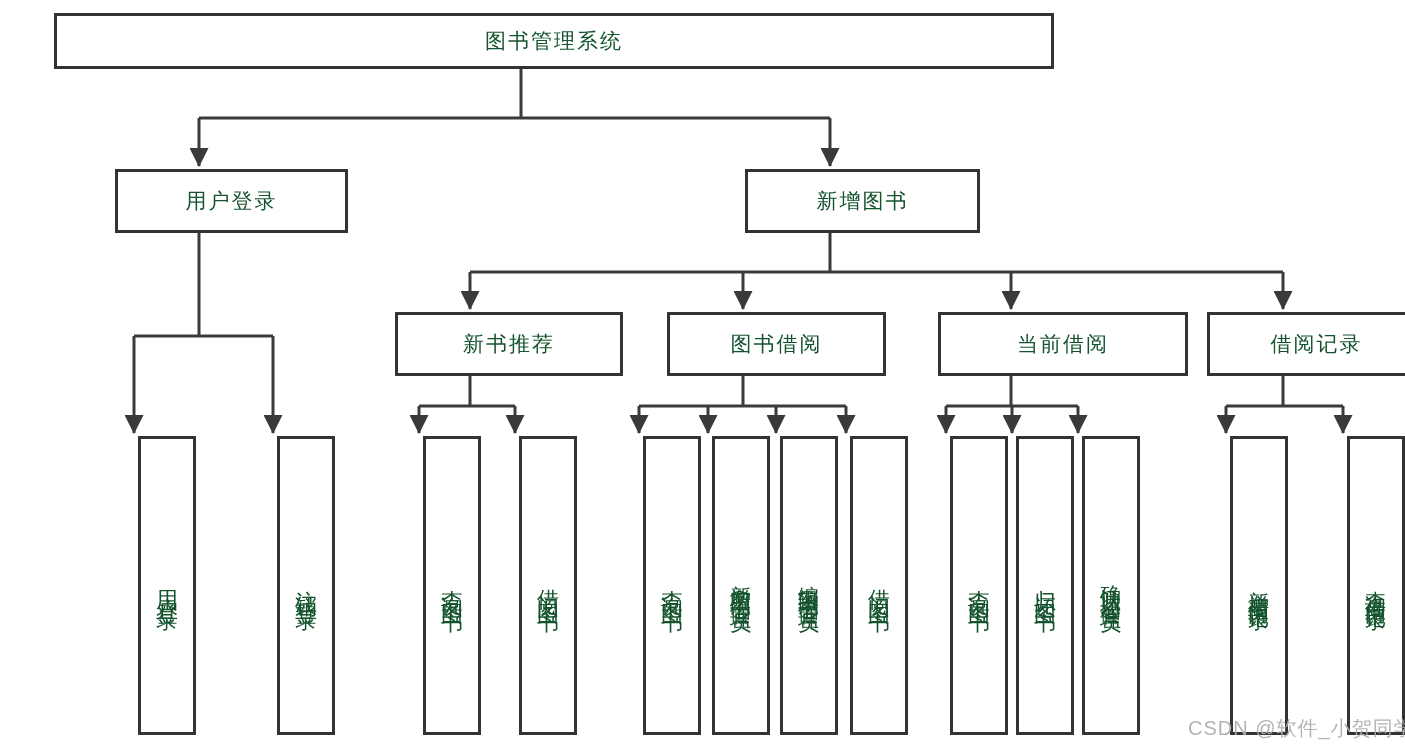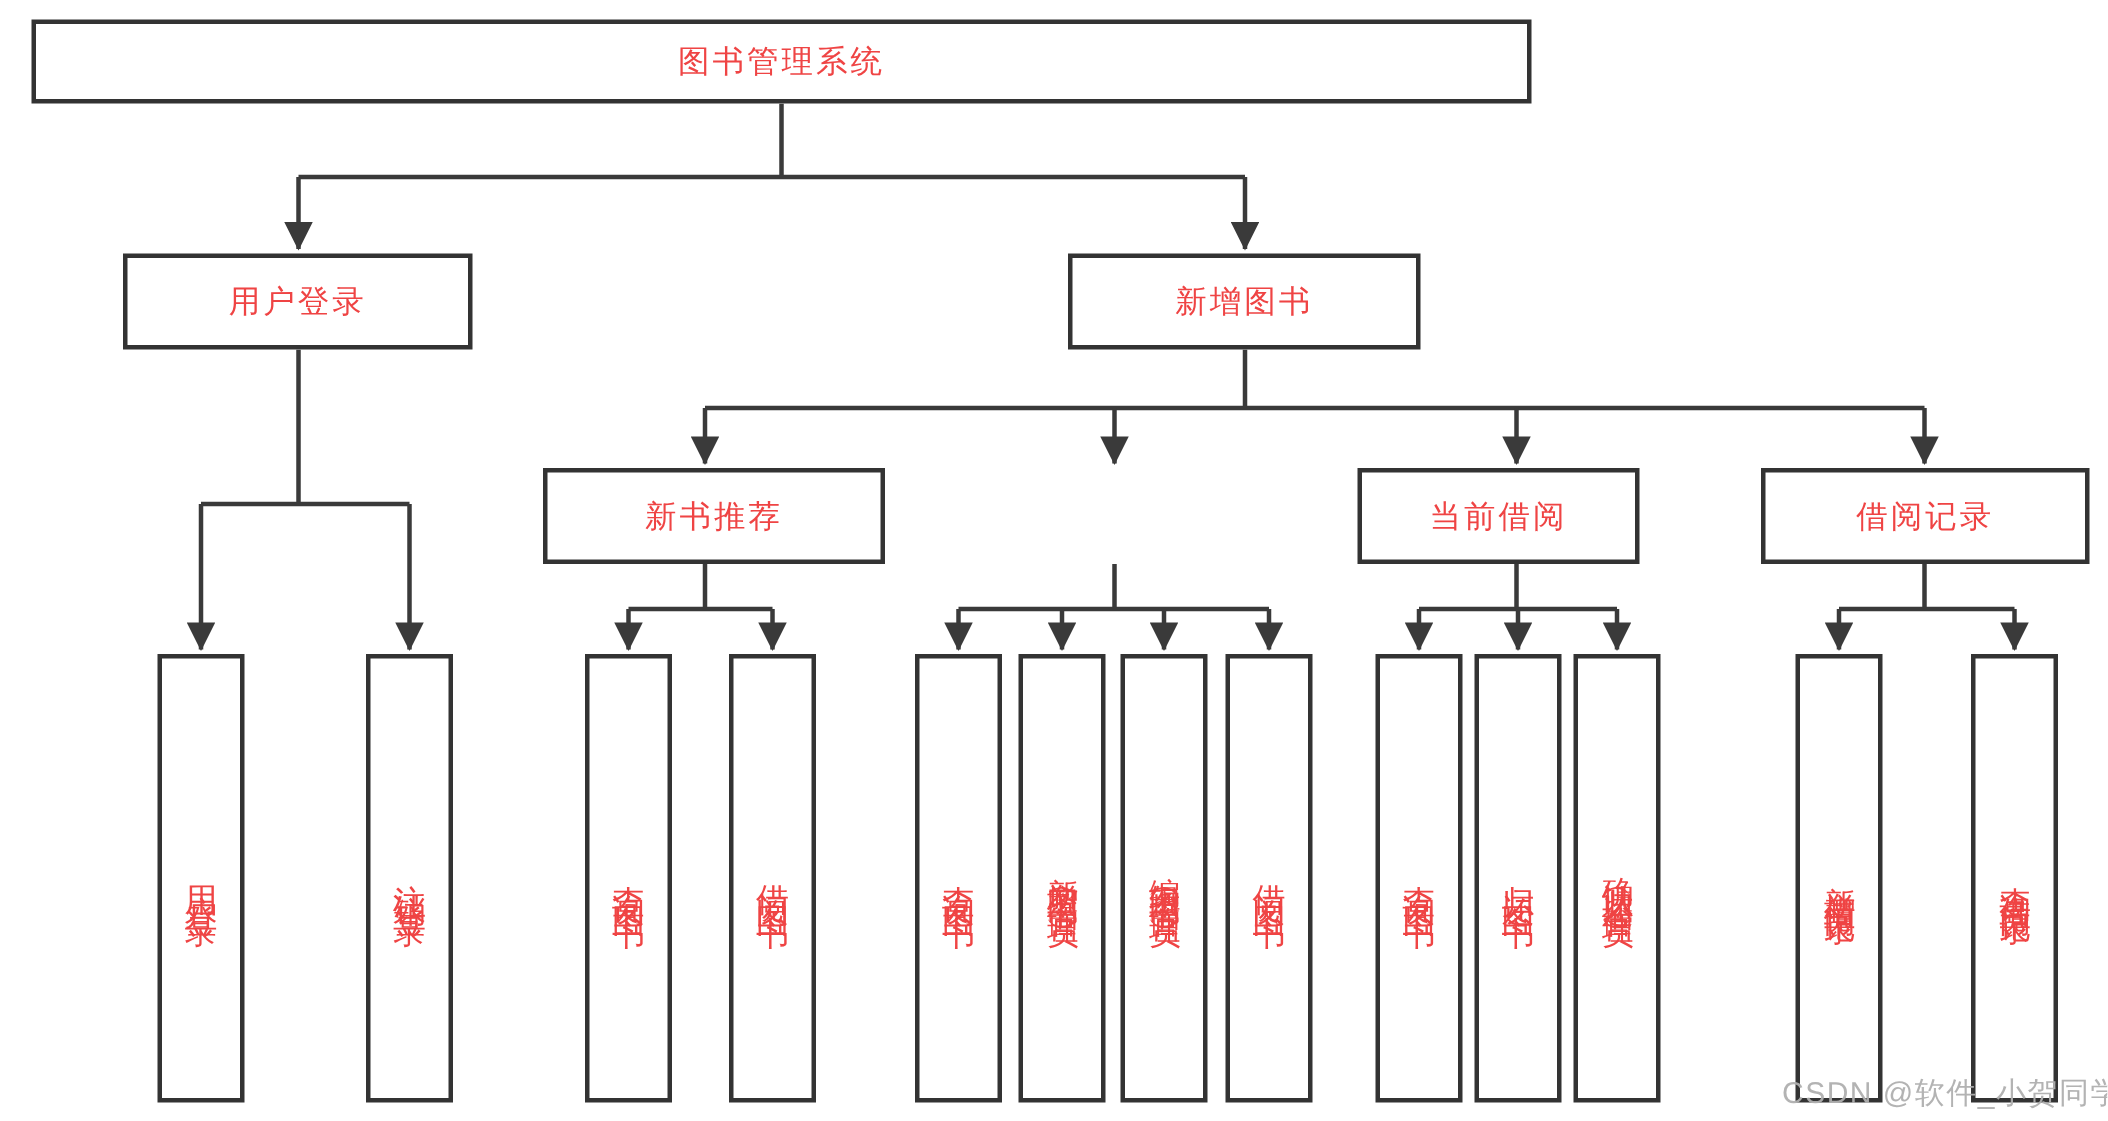--- a/index.html
+++ b/index.html
@@ -24,22 +24,23 @@
     z-index: 1;
   }
   .node {
     position: absolute;
     box-sizing: border-box;
     border: 3px solid #333333;
     background: #ffffff;
     display: flex;
     align-items: center;
     justify-content: center;
-    color: #ef4444;
+    color: #14532d;
     z-index: 2;
+    margin-left: 33px;
   }
   .h-node {
     font-size: 21px;
     letter-spacing: 2px;
     white-space: nowrap;
   }
   .v-node {
     font-size: 22px;
     writing-mode: vertical-rl;
     text-orientation: mixed;
@@ -104,21 +105,22 @@
       <path d="M1343 406 V433" marker-end="url(#arrowhead)"></path>
     </g>
   </svg>
 
   <div class="node h-node" style="left:21px; top:13px; width:1000px; height:56px;">图书管理系统</div>
 
   <div class="node h-node" style="left:82px; top:169px; width:233px; height:64px;">用户登录</div>
   <div class="node h-node" style="left:712px; top:169px; width:235px; height:64px;">新增图书</div>
 
   <div class="node h-node" style="left:362px; top:312px; width:228px; height:64px;">新书推荐</div>
-  <div class="node h-node" style="left:905px; top:312px; width:188px; height:64px;">当前借阅</div>
+  <div class="node h-node" style="left:634px; top:312px; width:219px; height:64px;">图书借阅</div>
+  <div class="node h-node" style="left:905px; top:312px; width:250px; height:64px;">当前借阅</div>
   <div class="node h-node" style="left:1174px; top:312px; width:219px; height:64px;">借阅记录</div>
 
   <div class="node v-node" style="left:105px; top:436px; width:58px; height:299px;">用户登录</div>
   <div class="node v-node" style="left:244px; top:436px; width:58px; height:299px;">注销登录</div>
 
   <div class="node v-node" style="left:390px; top:436px; width:58px; height:299px;">查询图书</div>
   <div class="node v-node" style="left:486px; top:436px; width:58px; height:299px;">借阅图书</div>
 
   <div class="node v-node" style="left:610px; top:436px; width:58px; height:299px;">查询图书</div>
   <div class="node v-node tight" style="left:679px; top:436px; width:58px; height:299px;">新增图书（管理员）</div>

